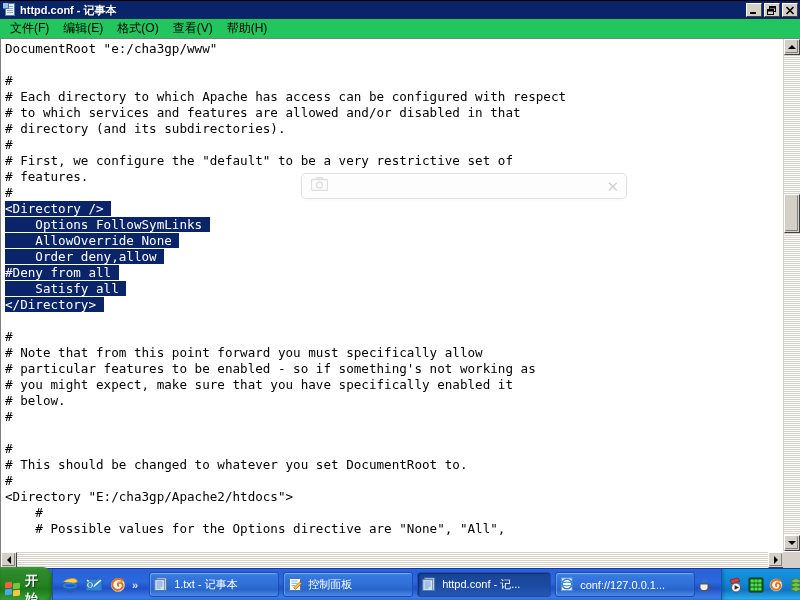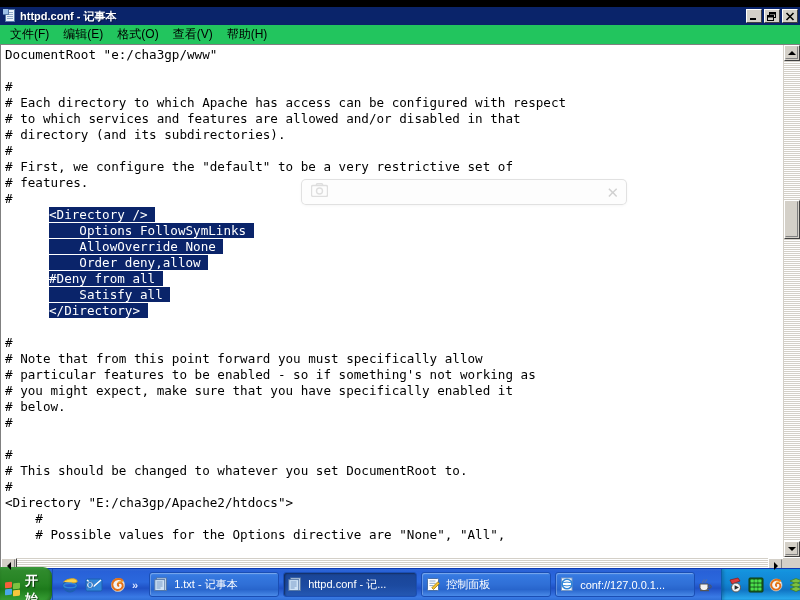--- a/index.html
+++ b/index.html
@@ -8,21 +8,21 @@
     font-family:"Liberation Sans", sans-serif;
     background:#3a6ea5;
     -webkit-font-smoothing:none;
   }
   .app{position:absolute;left:0;top:0;width:800px;height:600px;}
 
   
   .window{
     position:absolute;left:0;top:0;width:800px;height:412px;
     background:#d4d0c8;
-    border-top:7px solid #000000;
+    border-top:1px solid #000000;
     box-sizing:border-box;
   }
   .titlebar{
     height:18px;
     background:linear-gradient(to bottom,#0a246a 0%,#0a3090 45%,#15419e 60%,#0c2d7d 100%);
     background:#0a246a;
     display:flex;align-items:center;
     padding:0 2px 0 2px;
     position:relative;
   }
@@ -84,21 +84,21 @@
     box-sizing:border-box;
   }
   .code{
     font-family:"DejaVu Sans Mono","Liberation Mono",monospace;
     font-size:12.6px;line-height:16px;
     white-space:pre;color:#000;
     padding:2px 0 0 3px;
     letter-spacing:0px;
   }
   .code .ln{height:16px;}
-  .code .sel{background:#0a246a;color:#ffffff;margin-left:44px;}
+  .code .sel{background:#0a246a;color:#ffffff;}
 
   
   .vscroll{
     position:absolute;right:0px;top:0px;width:17px;height:512px;
     background:#d4d0c8;
     background-image:
       repeating-linear-gradient(0deg,#ffffff 0 1px,#d4d0c8 1px 2px),
       repeating-linear-gradient(90deg,#ffffff 0 1px,#d4d0c8 1px 2px);
     background-size:2px 2px;
     border-left:1px solid #d4d0c8;
@@ -348,40 +348,40 @@
         <span class="ti">
           <svg width="15" height="15" viewBox="0 0 15 15">
             <rect x="2.5" y="1" width="10" height="12.5" fill="#eaf3fc" stroke="#5578a8"></rect>
             <rect x="0.8" y="2.6" width="10" height="10.9" fill="#cfe3f7" stroke="#5578a8"></rect>
             <path d="M2.6 5 h6 M2.6 7 h6 M2.6 9 h6 M2.6 11 h4" stroke="#6f93c0" stroke-width="0.9"></path>
           </svg>
         </span>
         <span class="tl">1.txt - 记事本</span>
       </div>
 
+      <div class="task" style="width:118px;">
+        <span class="ti">
+          <svg width="15" height="15" viewBox="0 0 15 15">
+            <rect x="1.5" y="1.5" width="11" height="12" rx="1" fill="#ffffff" stroke="#4a6fa5"></rect>
+            <path d="M3.5 4 h6 M3.5 6.3 h6 M3.5 8.6 h4" stroke="#8aa8cc" stroke-width="1"></path>
+            <path d="M7.5 12.5 L13.5 6.5 L11.8 4.8 L5.8 10.8 Z" fill="#f2c231" stroke="#a07b13" stroke-width="0.8"></path>
+          </svg>
+        </span>
+        <span class="tl">控制面板</span>
+      </div>
+
       <div class="task active" style="width:122px;">
         <span class="ti">
           <svg width="15" height="15" viewBox="0 0 15 15">
             <rect x="2.5" y="1" width="10" height="12.5" fill="#eaf3fc" stroke="#5578a8"></rect>
             <rect x="0.8" y="2.6" width="10" height="10.9" fill="#cfe3f7" stroke="#5578a8"></rect>
             <path d="M2.6 5 h6 M2.6 7 h6 M2.6 9 h6 M2.6 11 h4" stroke="#6f93c0" stroke-width="0.9"></path>
           </svg>
         </span>
         <span class="tl">httpd.conf - 记...</span>
-      </div>
-
-      <div class="task" style="width:118px;">
-        <span class="ti">
-          <svg width="15" height="15" viewBox="0 0 15 15">
-            <rect x="1.5" y="1.5" width="11" height="12" rx="1" fill="#ffffff" stroke="#4a6fa5"></rect>
-            <path d="M3.5 4 h6 M3.5 6.3 h6 M3.5 8.6 h4" stroke="#8aa8cc" stroke-width="1"></path>
-            <path d="M7.5 12.5 L13.5 6.5 L11.8 4.8 L5.8 10.8 Z" fill="#f2c231" stroke="#a07b13" stroke-width="0.8"></path>
-          </svg>
-        </span>
-        <span class="tl">控制面板</span>
       </div>
 
       <div class="task" style="width:128px;">
         <span class="ti">
           <svg width="15" height="15" viewBox="0 0 15 15">
             <rect x="1.5" y="1" width="10.5" height="12.5" fill="#ffffff" stroke="#7a9ac4"></rect>
             <ellipse cx="7" cy="7" rx="5" ry="4.8" fill="none" stroke="#2f86d8" stroke-width="1.5"></ellipse>
             <ellipse cx="7" cy="7" rx="5" ry="1.9" fill="none" stroke="#2f86d8" stroke-width="1"></ellipse>
           </svg>
         </span>

